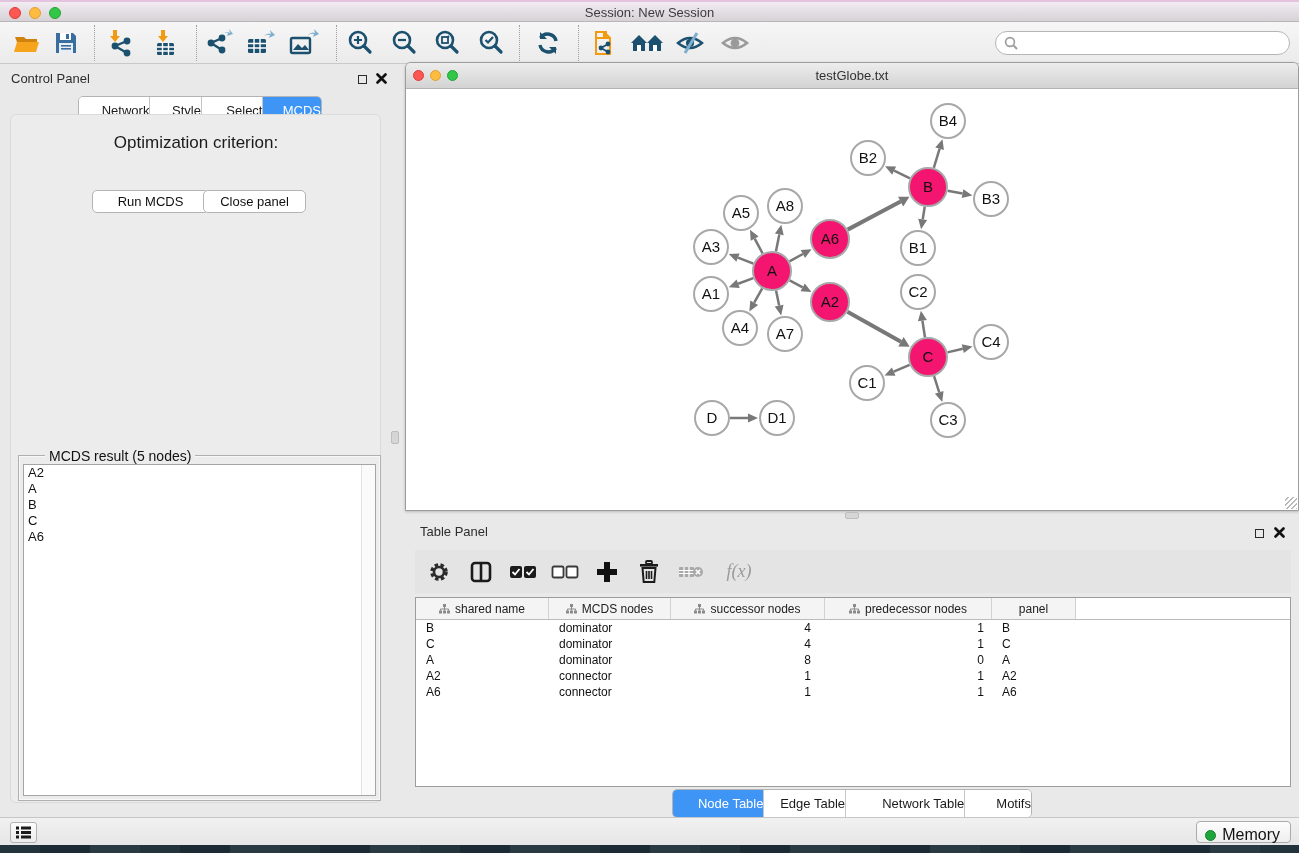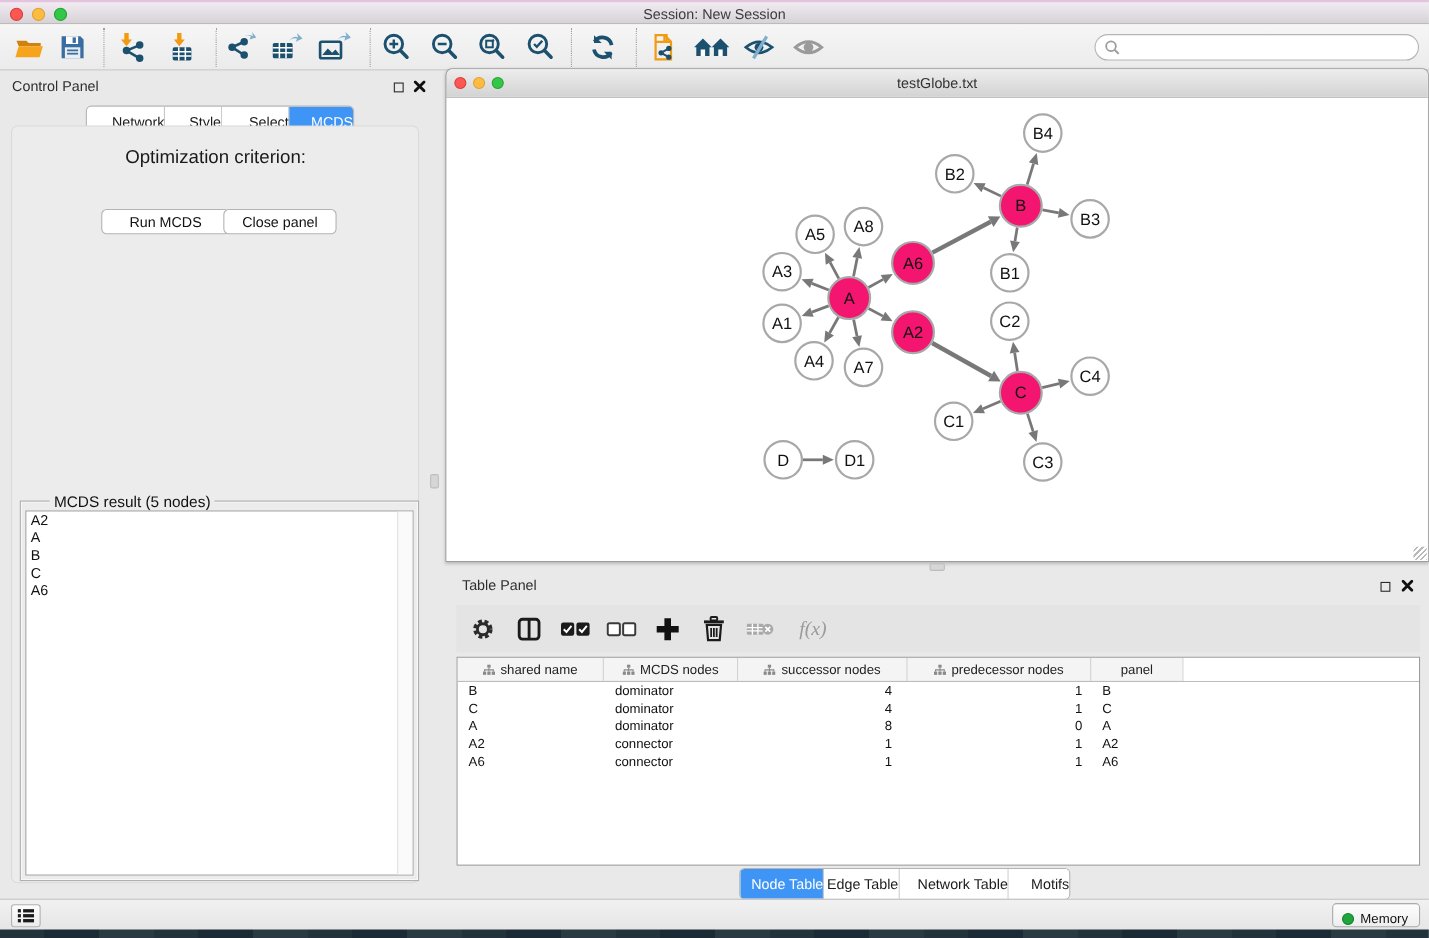--- a/index.html
+++ b/index.html
@@ -101,21 +101,21 @@
   .nt-cell.r3 { padding-right:8px; text-align:right; }
 
   
   .statusbar { position:absolute; left:0; top:817px; width:1299px; height:28px;
     background:linear-gradient(#f1f1f1,#e6e6e6); border-top:1px solid #c6c6c6; }
   .status-left-btn { position:absolute; left:10px; top:4px; width:27px; height:21px;
     background:linear-gradient(#fdfdfd,#ececec); border:1px solid #b3b3b3; border-radius:3px;
     display:flex; align-items:center; justify-content:center; }
   .memory-btn { position:absolute; right:8px; top:3px; height:22px; padding:6px 10px 0 8px;
     background:linear-gradient(#fdfdfd,#eeeeee); border:1px solid #ababab; border-radius:4px;
-    display:flex; align-items:center; gap:6px; font-size:12px; color:#111; }
+    display:flex; align-items:center; gap:6px; font-size:16px; color:#111; }
   .memory-dot { width:11px; height:11px; border-radius:50%; background:#1fa53a; border:1px solid #15822b; }
   .desktop-strip { position:absolute; left:0; top:845px; width:1299px; height:8px;
     background:repeating-linear-gradient(90deg,#22333c 0 40px,#1b2a34 40px 90px,#2a3a42 90px 140px); }
 </style>
 </head>
 <body>
 
 <div class="app">
 
   <div class="titlebar">
@@ -546,21 +546,21 @@
             <div class="nt-cell l">A6</div>
             <div class="nt-cell l">connector</div>
             <div class="nt-cell r2">1</div>
             <div class="nt-cell r3">1</div>
             <div class="nt-cell l">A6</div>
             <div class="nt-cell"></div>
           </div>
         </div>
     </div>
 
-    <div class="segmented" style="left:267px; top:272px; width:301px;">
+    <div class="segmented" style="left:267px; top:272px; width:360px;">
         <button class="seg-tab active" style="width: 92px;">Node Table</button>
         <button class="seg-tab" style="width: 82px;">Edge Table</button>
         <button class="seg-tab" style="width: 120px;">Network Table</button>
         <button class="seg-tab" style="width: 66px;">Motifs</button>
       </div>
   </div>
 
   <div class="statusbar">
     <button class="status-left-btn">
       <svg width="15" height="13" viewBox="0 0 15 13">

